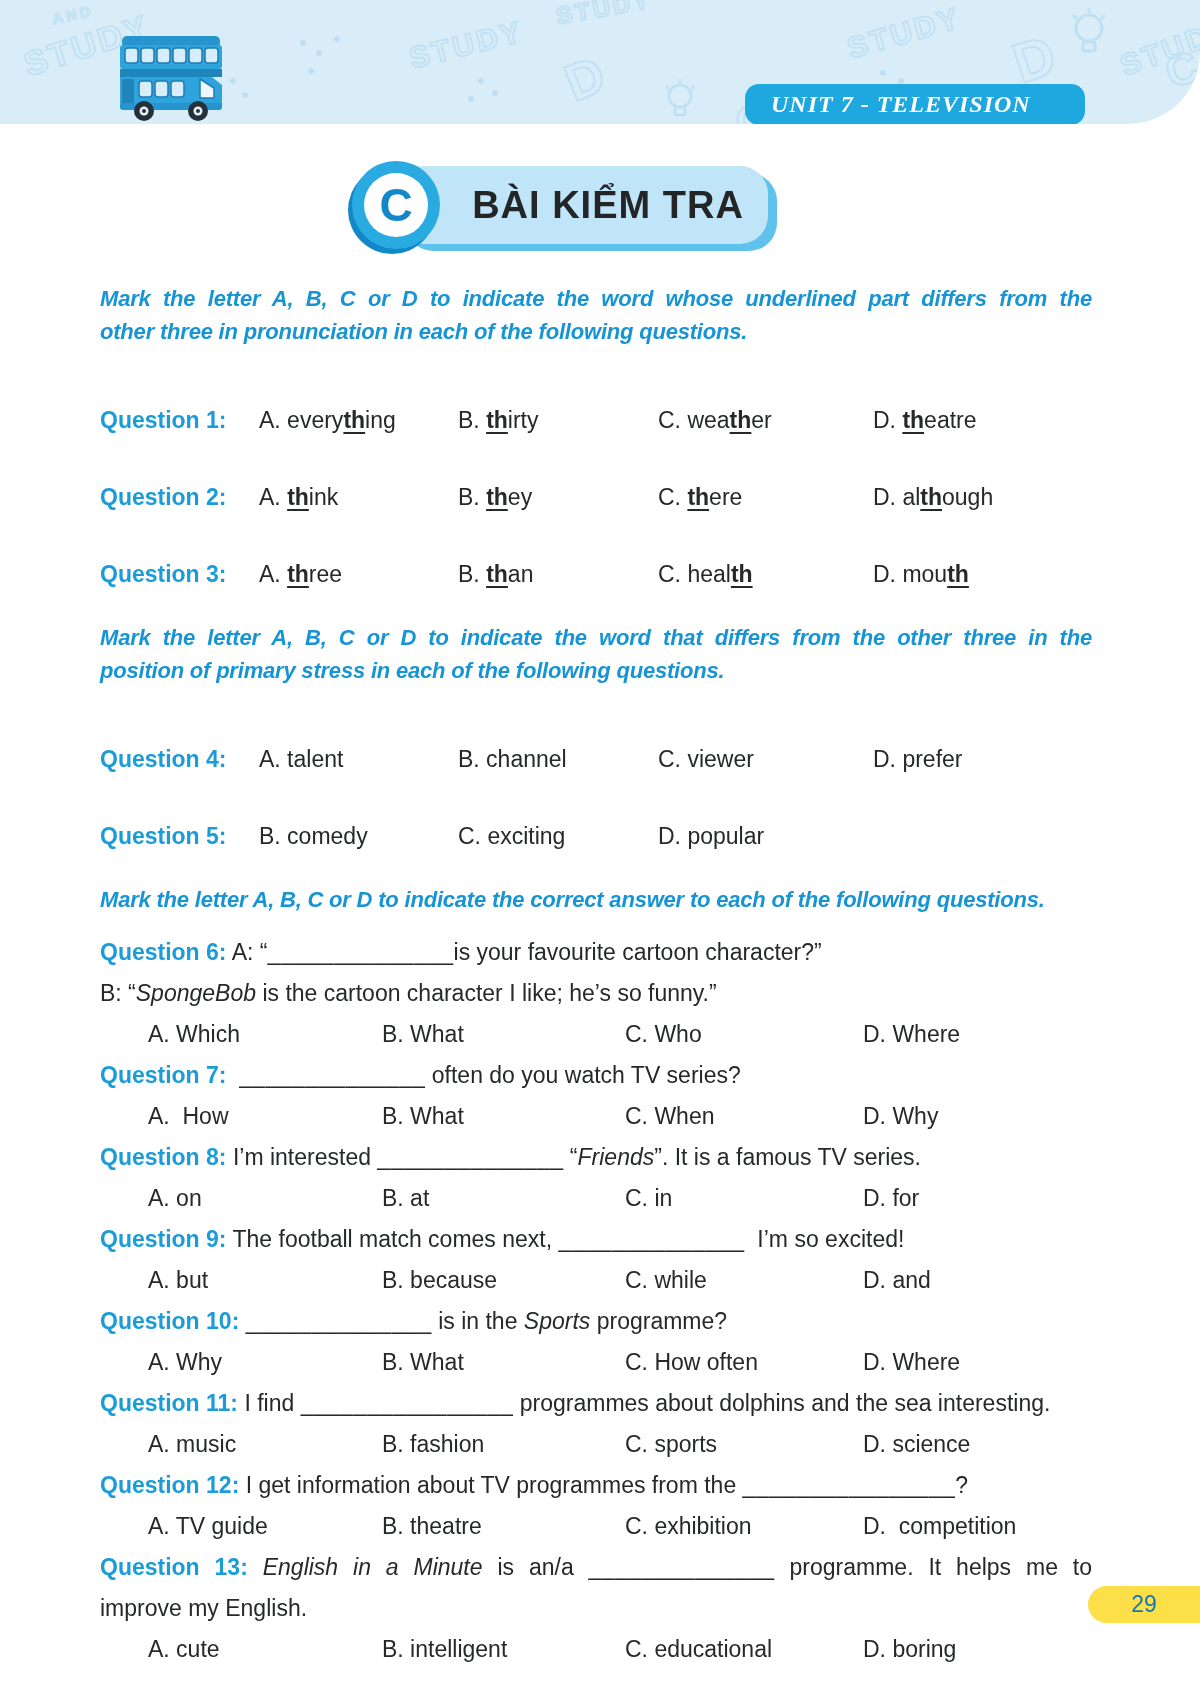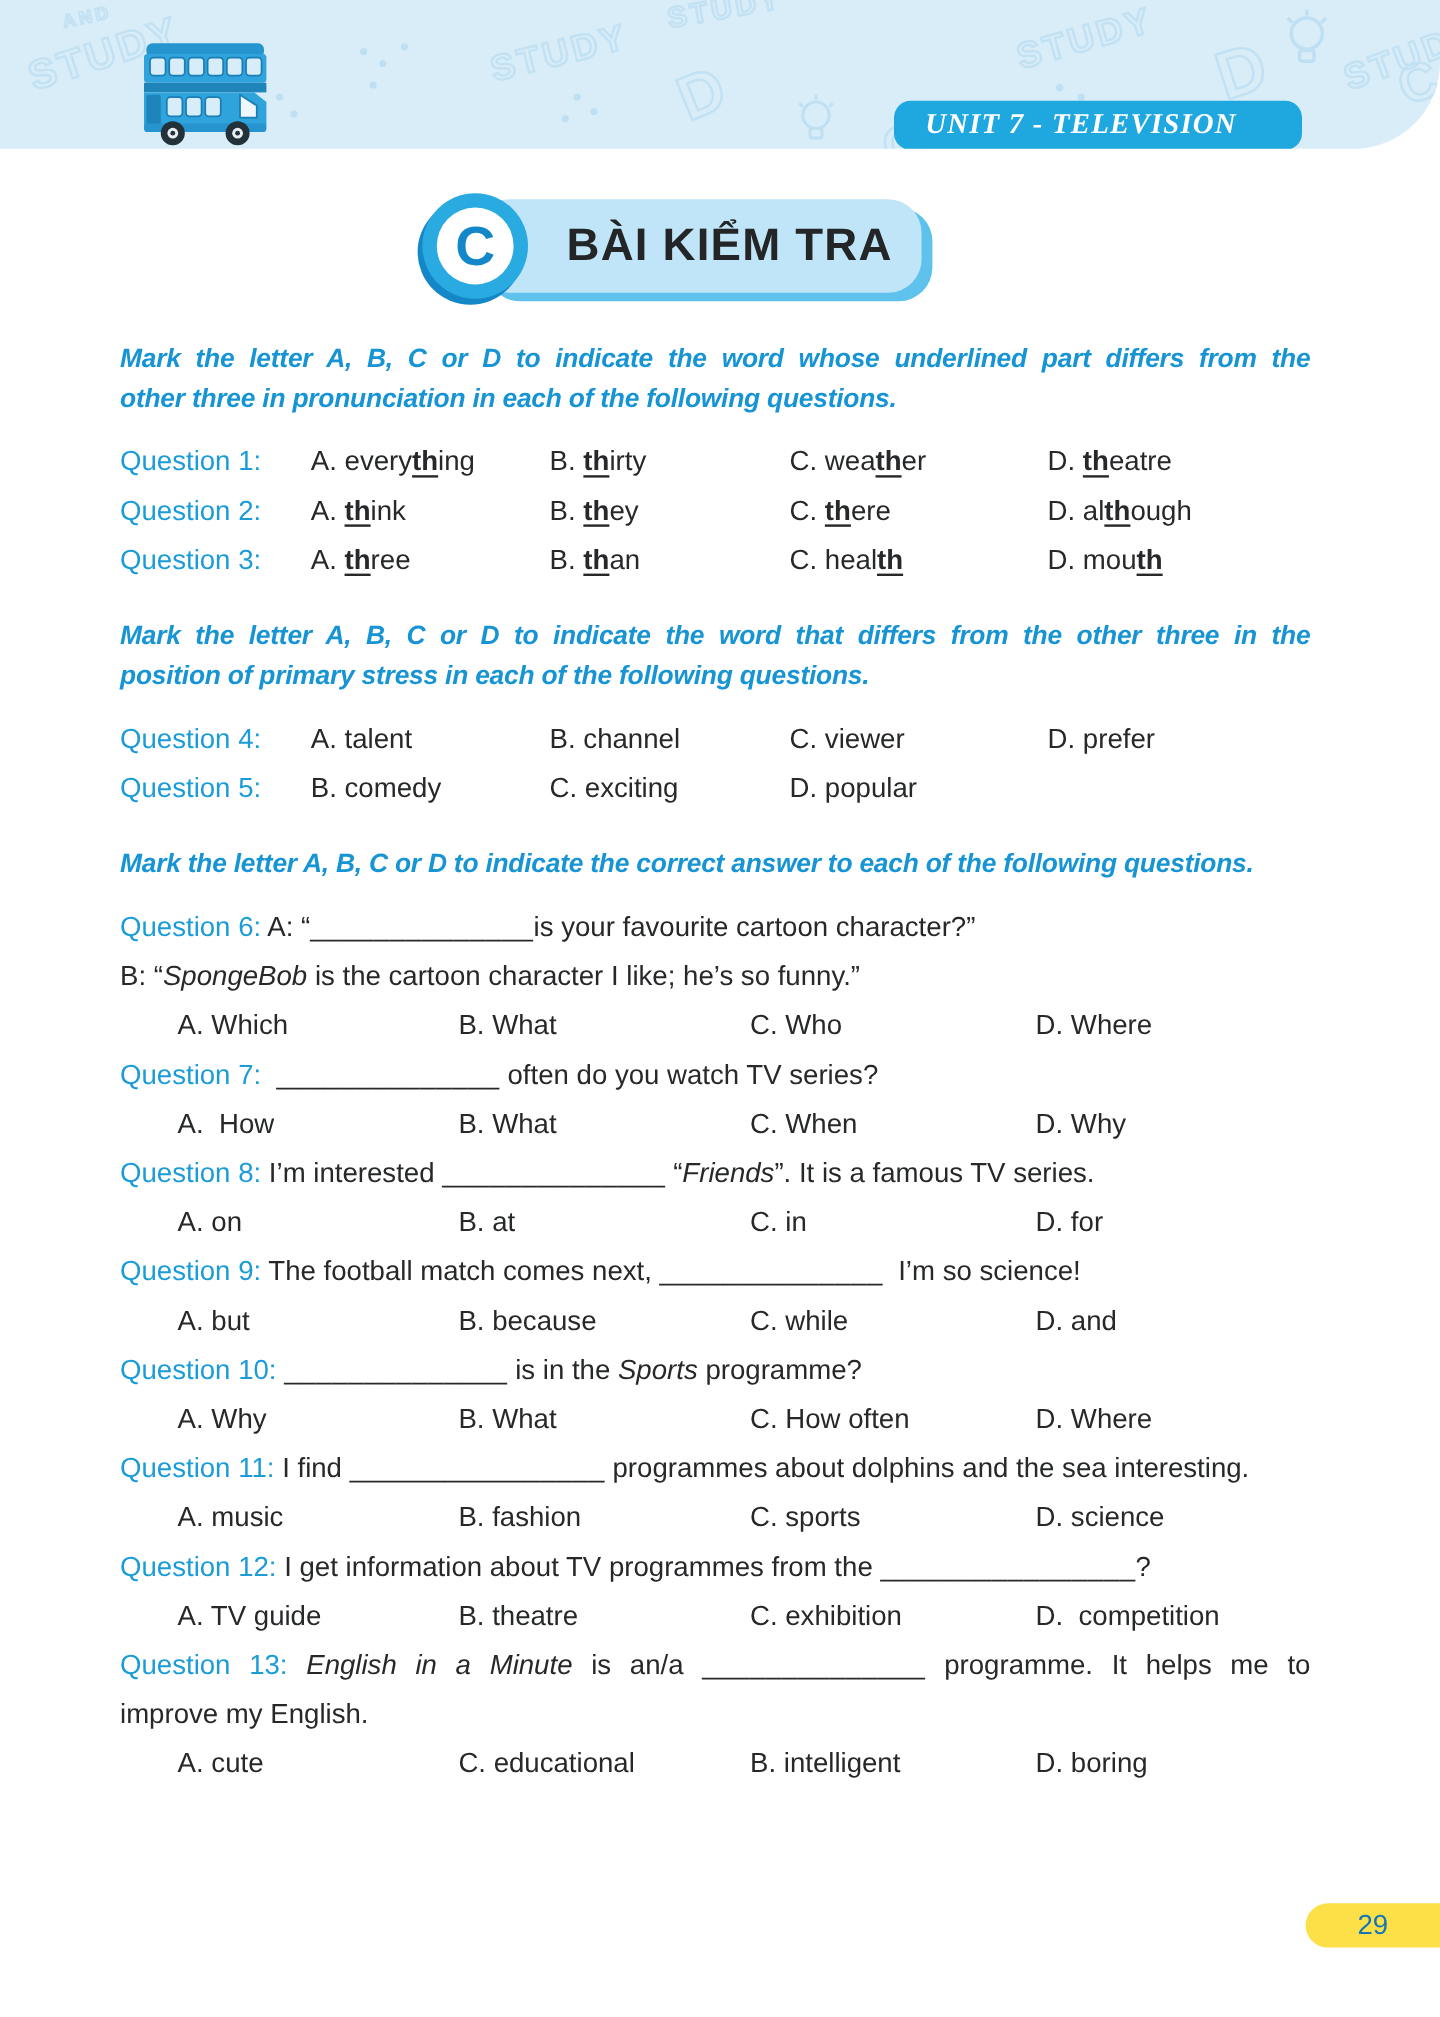--- a/index.html
+++ b/index.html
@@ -74,21 +74,21 @@
   .qrow{
     display:grid;grid-template-columns:159px 199px 200px 215px 1fr;
     font-size:23px;line-height:41px;align-items:baseline;
   }
   .orow{
     display:grid;grid-template-columns:234px 243px 238px 1fr;
     margin-left:48px;font-size:23px;line-height:41px;
   }
   .qline{margin:0;font-size:23px;line-height:41px;}
   .qline.just{text-align:justify;text-align-last:justify;}
-  .qlabel{color:#1b9cd8;font-weight:normal;}
+  .qlabel{color:#1b9cd8;font-weight:bold;margin-top:36px;}
   .u{font-weight:bold;text-decoration:underline;text-decoration-thickness:2px;text-underline-offset:4px;}
   .it{font-style:italic;}
   .pw{white-space:pre-wrap;}
   .blank{letter-spacing:0.5px;}
   
   .page-tab{
     position:absolute;right:0;bottom:58px;width:112px;height:37px;
     background:#fde047;border-radius:19px 0 0 19px;
     display:flex;align-items:center;justify-content:center;
   }
@@ -243,21 +243,21 @@
   </div>
 
   <p class="qline"><span class="qlabel">Question 8:</span> <span>I’m interested </span><span class="blank">______________</span><span class="pw"> “</span><span class="it">Friends</span><span>”. It is a famous TV series.</span></p>
   <div class="orow">
     <span class="pw">A. on</span>
     <span class="pw">B. at</span>
     <span class="pw">C. in</span>
     <span class="pw">D. for</span>
   </div>
 
-  <p class="qline"><span class="qlabel">Question 9:</span> <span>The football match comes next, </span><span class="blank">______________</span><span class="pw">  I’m so science!</span></p>
+  <p class="qline"><span class="qlabel">Question 9:</span> <span>The football match comes next, </span><span class="blank">______________</span><span class="pw">  I’m so excited!</span></p>
   <div class="orow">
     <span class="pw">A. but</span>
     <span class="pw">B. because</span>
     <span class="pw">C. while</span>
     <span class="pw">D. and</span>
   </div>
 
   <p class="qline"><span class="qlabel">Question 10:</span> <span class="blank">______________</span><span class="pw"> is in the </span><span class="it">Sports</span><span> programme?</span></p>
   <div class="orow">
     <span class="pw">A. Why</span>
@@ -279,22 +279,22 @@
     <span class="pw">A. TV guide</span>
     <span class="pw">B. theatre</span>
     <span class="pw">C. exhibition</span>
     <span class="pw">D.  competition</span>
   </div>
 
   <p class="qline just"><span class="qlabel">Question 13:</span> <span class="it">English in a Minute</span><span> is an/a </span><span class="blank">______________</span><span> programme. It helps me to</span></p>
   <p class="qline"><span>improve my English.</span></p>
   <div class="orow">
     <span class="pw">A. cute</span>
+    <span class="pw">B. intelligent</span>
     <span class="pw">C. educational</span>
-    <span class="pw">B. intelligent</span>
     <span class="pw">D. boring</span>
   </div>
 
 </main>
 
 <div class="page-tab">
   <span>29</span>
 </div>
 
 </body></html>

